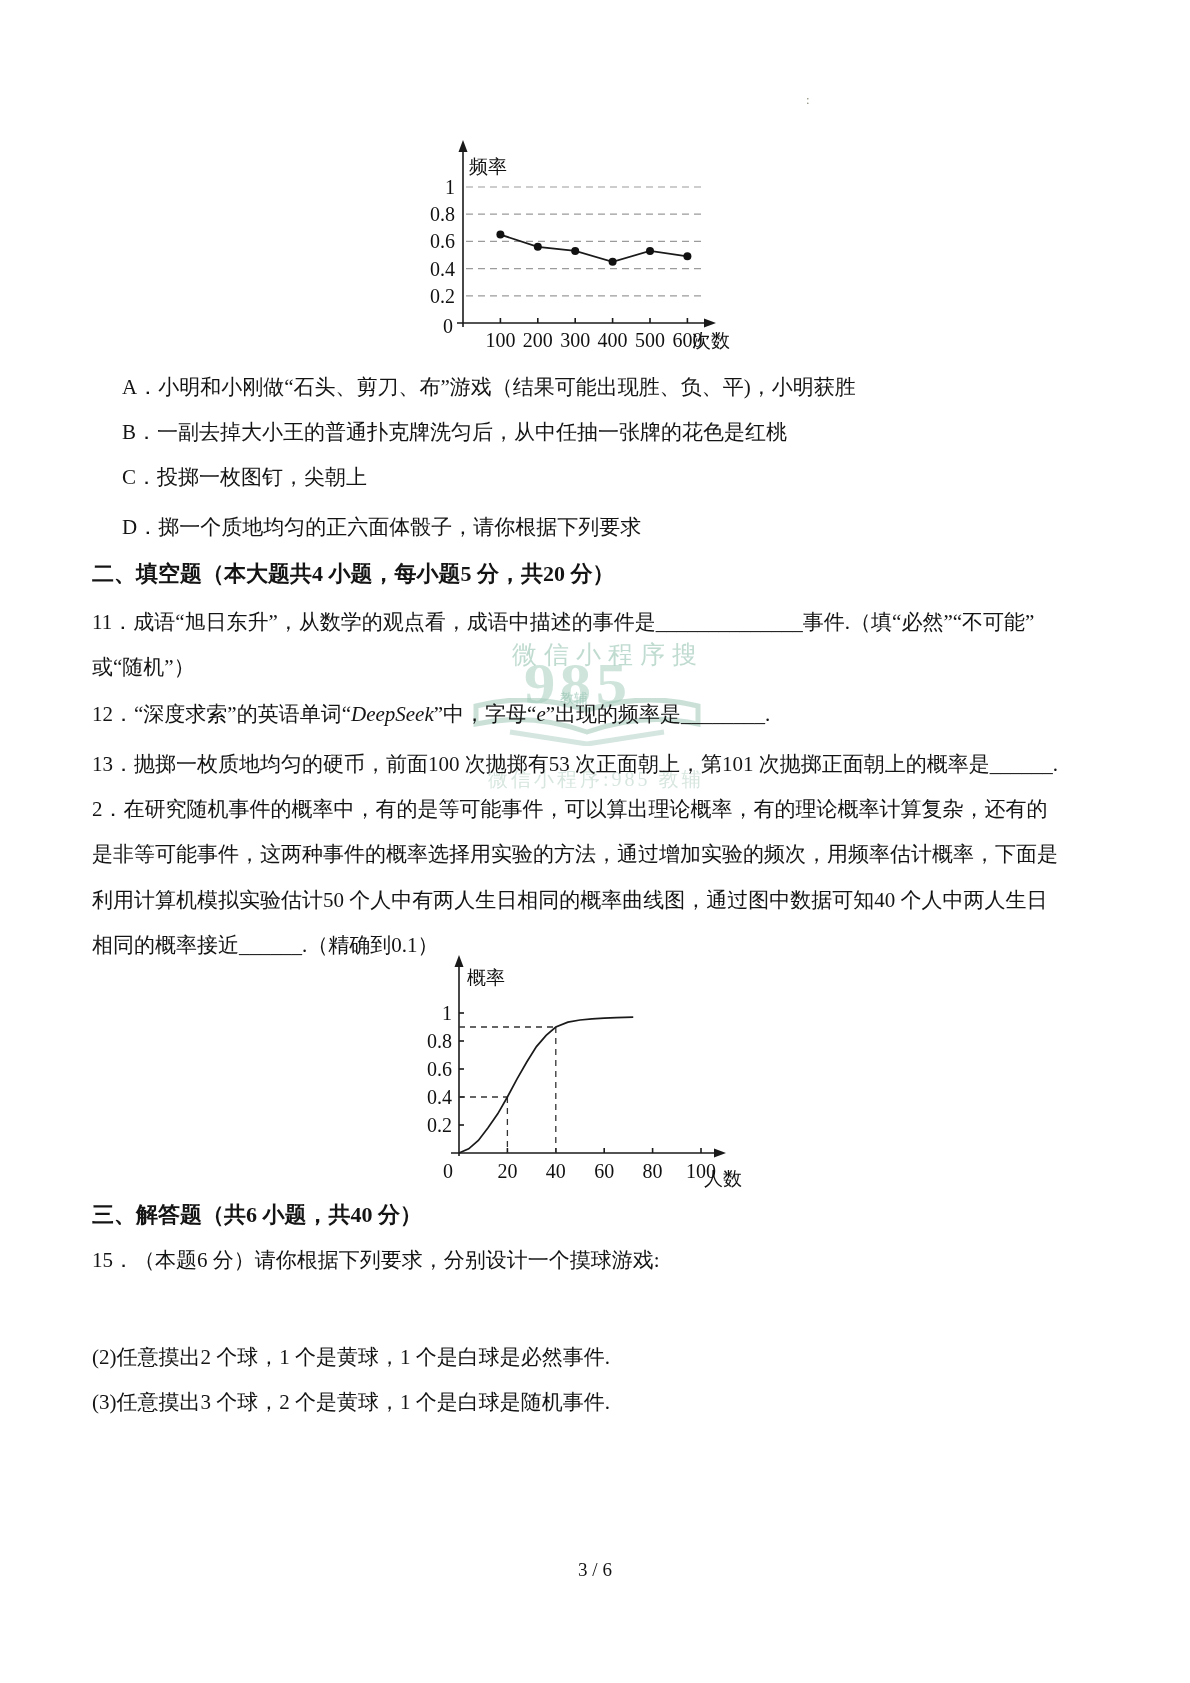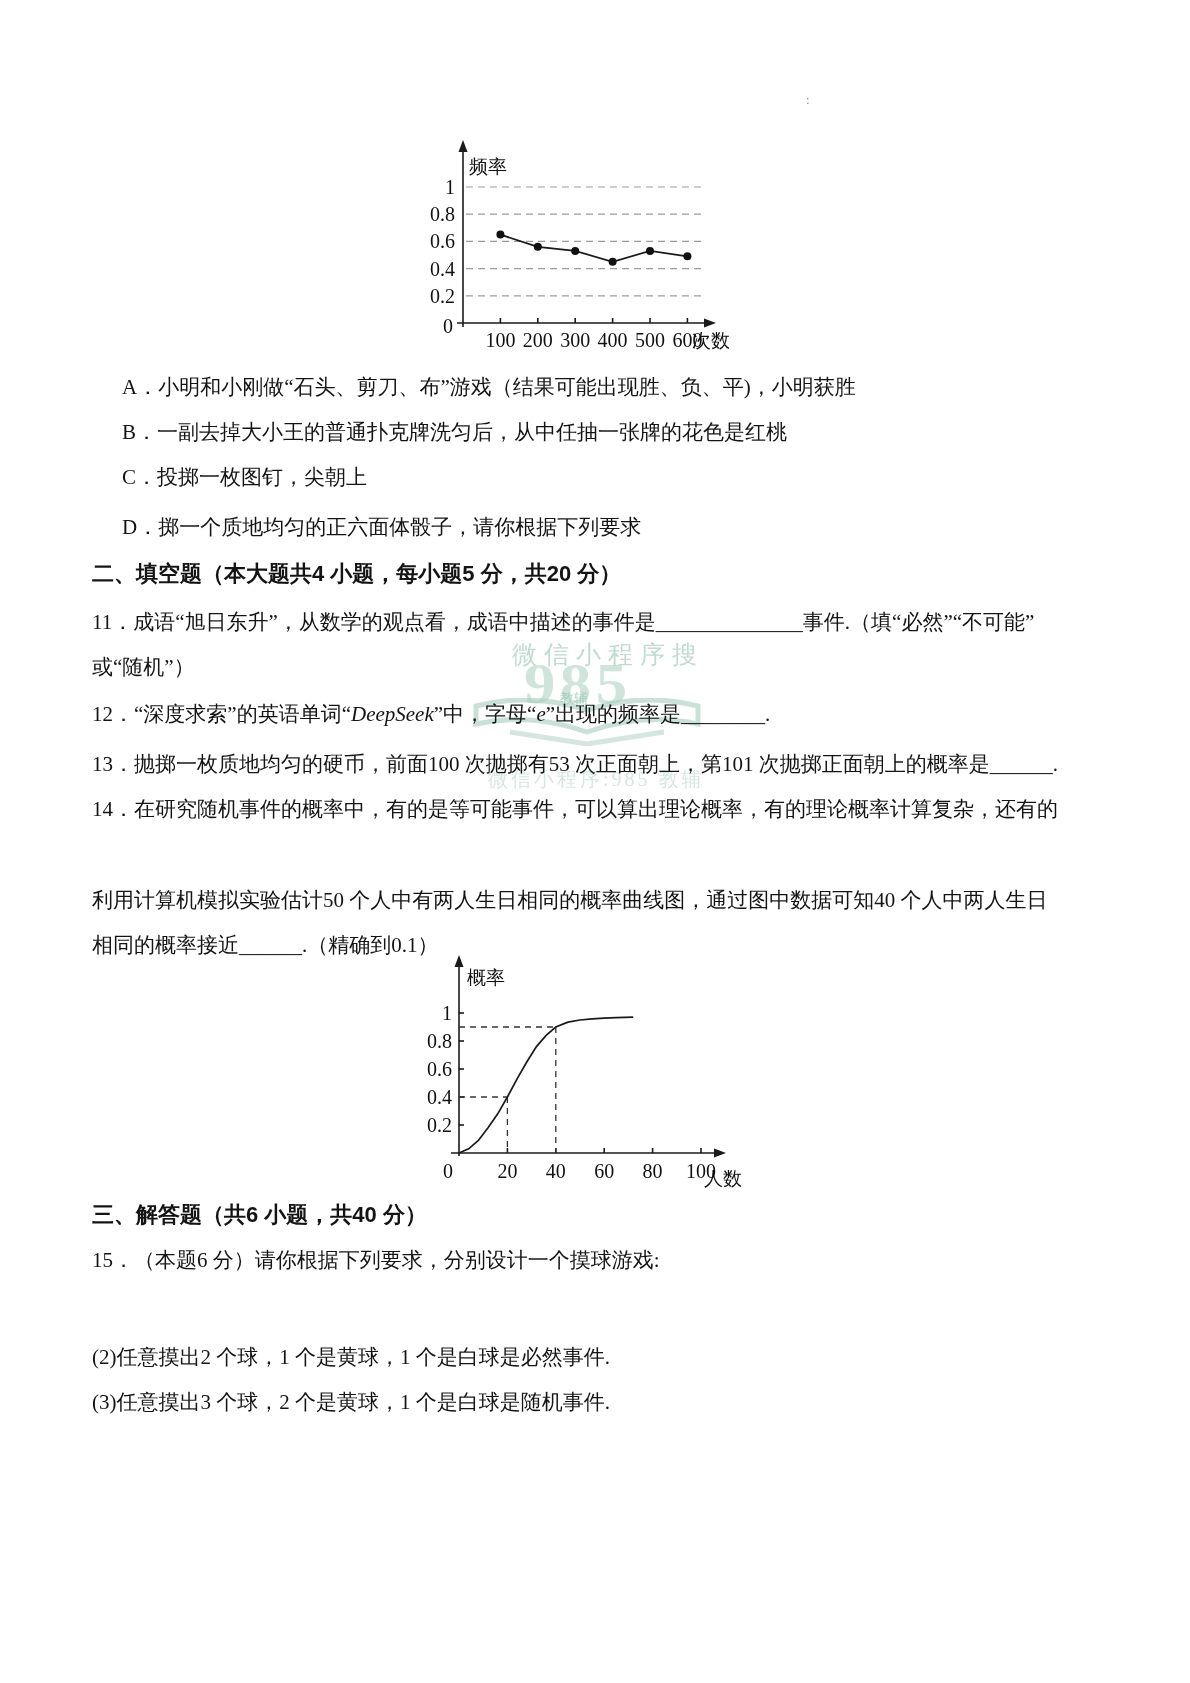--- a/index.html
+++ b/index.html
@@ -1,21 +1,21 @@
 <!DOCTYPE html>
 <html><head>
 <meta charset="utf-8">
 <style>
   html,body{margin:0;padding:0;background:#ffffff;}
   .page{position:relative;width:1190px;height:1683px;background:#fff;overflow:hidden;
         font-family:"Liberation Serif","DejaVu Serif",serif;color:#141414;}
   .t{position:absolute;white-space:nowrap;font-size:21px;line-height:1.25;z-index:2;}
   .opt{left:122px;}
   .q{left:92px;}
-  .h{left:92px;font-family:Liberation Sans, sans-serif;font-weight:700;font-size:22px;}
+  .h{left:92px;font-family:Liberation Serif, serif;font-weight:700;font-size:22px;}
   .it{font-style:italic;}
   .footer{position:absolute;left:0;right:0;top:1559px;text-align:center;font-size:19px;z-index:2;}
   .artifact{position:absolute;left:806px;top:92px;font-size:13px;color:#8d8d7c;z-index:2;}
   svg.chart{position:absolute;z-index:2;}
   #chart1{left:390px;top:133px;}
   #chart2{left:388px;top:948px;}
   
   .grid{stroke:#9b9b9b;stroke-width:1.2;stroke-dasharray:7 5;fill:none;}
   .axis{stroke:#1a1a1a;stroke-width:1.6;fill:none;}
   .arrow{fill:#1a1a1a;}
@@ -86,21 +86,22 @@
   <div class="t opt" style="top:514px">D．掷一个质地均匀的正六面体骰子，请你根据下列要求</div>
 
   <div class="t h" style="top:560px">二、填空题（本大题共4 小题，每小题5 分，共20 分）</div>
   <div class="t q" style="top:609px">11．成语“旭日东升”，从数学的观点看，成语中描述的事件是______________事件.（填“必然”“不可能”</div>
   <div class="t q" style="top:654px">或“随机”）</div>
 
   <div class="t q" style="top:701px"><span>12．“深度求索”的英语单词“</span><span class="it">DeepSeek</span><span>”中，字母“</span><span class="it">e</span><span>”出现的频率是________.</span></div>
 
   <div class="t q" style="top:751px">13．抛掷一枚质地均匀的硬币，前面100 次抛掷有53 次正面朝上，第101 次抛掷正面朝上的概率是______.</div>
 
-  <div class="t q" style="top:796px">14．在研究随机事件的概率中，有的是等可能事件，可以算出理论概率，有的理论概率计算复杂，还有的</div>
+  <div class="t q" style="top:796px">2．在研究随机事件的概率中，有的是等可能事件，可以算出理论概率，有的理论概率计算复杂，还有的</div>
+  <div class="t q" style="top:841px">是非等可能事件，这两种事件的概率选择用实验的方法，通过增加实验的频次，用频率估计概率，下面是</div>
   <div class="t q" style="top:887px">利用计算机模拟实验估计50 个人中有两人生日相同的概率曲线图，通过图中数据可知40 个人中两人生日</div>
   <div class="t q" style="top:932px">相同的概率接近______.（精确到0.1）</div>
 
   <svg id="chart2" class="chart" width="372" height="245" viewBox="0 0 372 245">
       <line x1="71" y1="177" x2="76" y2="177" class="axis"></line>
       <text x="64" y="184" class="tick" text-anchor="end">0.2</text>
       <line x1="71" y1="149" x2="76" y2="149" class="axis"></line>
       <text x="64" y="156" class="tick" text-anchor="end">0.4</text>
       <line x1="71" y1="121" x2="76" y2="121" class="axis"></line>
       <text x="64" y="128" class="tick" text-anchor="end">0.6</text>
@@ -139,13 +140,14 @@
 
   <div class="wm wm-line1">微信小程序搜</div>
   <div class="wm wm-brand">985</div>
   <div class="wm wm-sub">教辅</div>
   <svg class="wm wm-book" style="position:absolute" width="235" height="48" viewBox="0 0 235 48">
     <path d="M6,8 Q60,-6 117,12 Q174,-6 228,8 L228,26 Q174,14 117,34 Q60,14 6,26 Z" fill="none" stroke="rgba(160,200,184,0.55)" stroke-width="5"></path>
     <path d="M40,34 L117,46 L194,34" fill="none" stroke="rgba(160,200,184,0.45)" stroke-width="5"></path>
   </svg>
   <div class="wm wm-faint">微信小程序:985 教辅</div>
 
+  <div class="footer">3 / 6</div>
 </div>
 
 </body></html>

